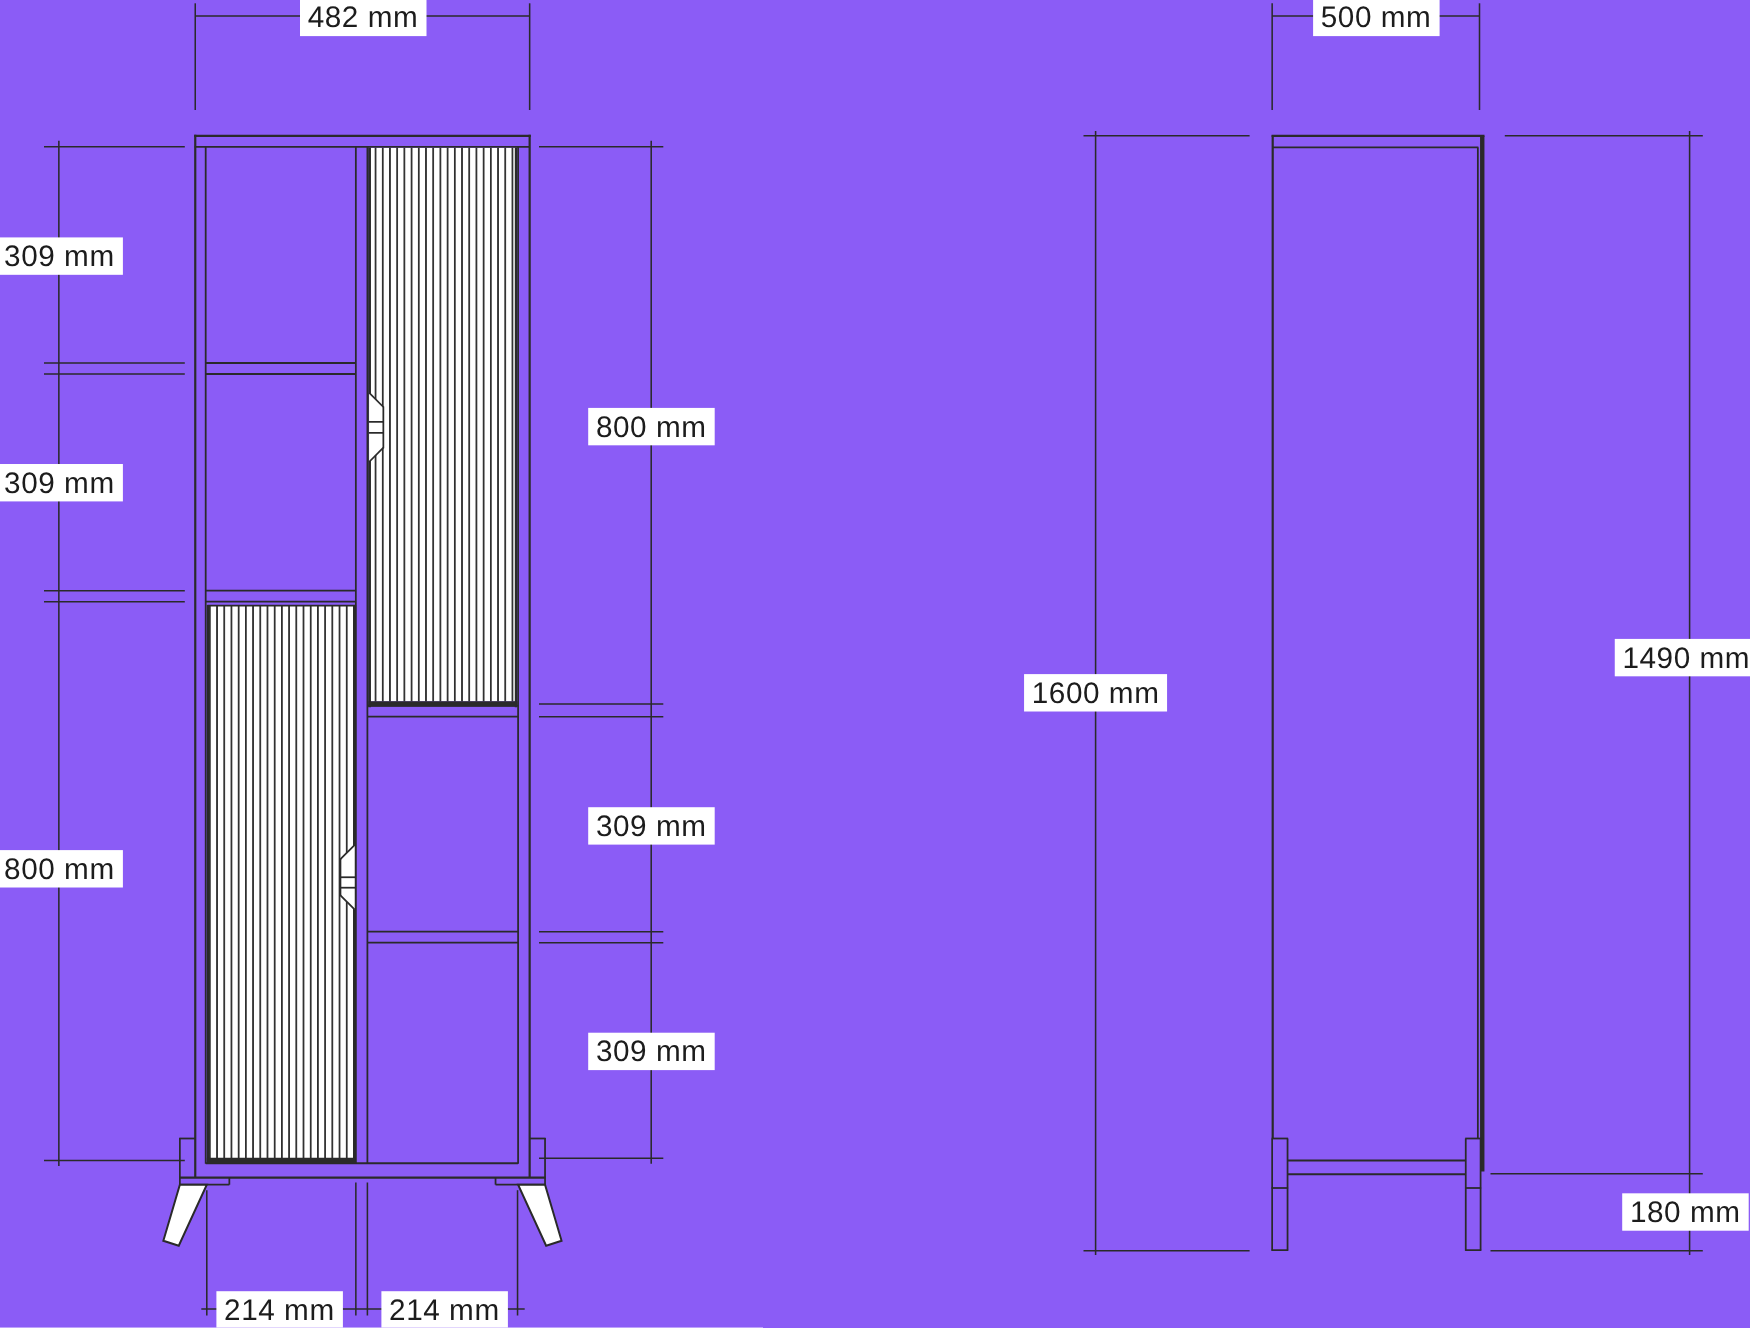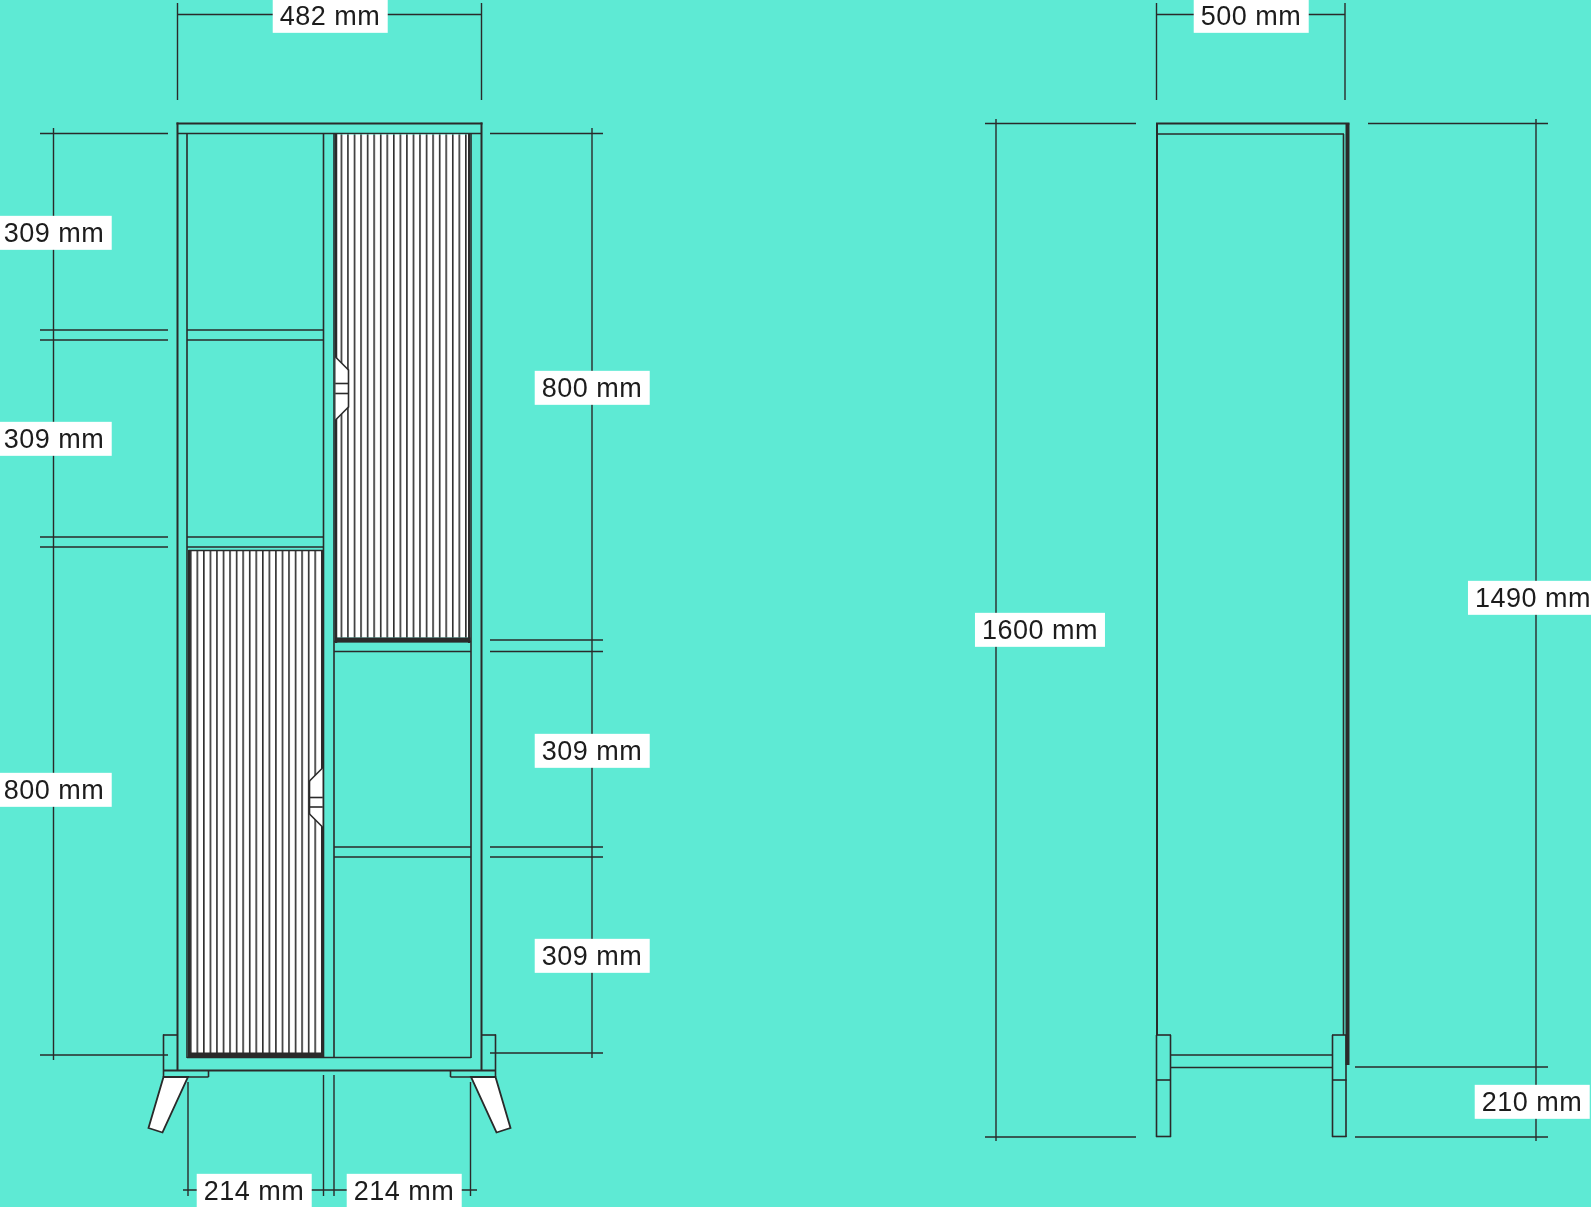--- a/index.html
+++ b/index.html
@@ -1,18 +1,18 @@
 <!DOCTYPE html>
 <html><head>
 <meta charset="utf-8">
 <style>
   html,body { margin:0; padding:0; background:#ffffff; }
   .page {
     position:relative; width:1591px; height:1207px;
-    background:#5eead4; overflow:hidden;
+    background:#8b5cf6; overflow:hidden;
     font-family:"Liberation Sans", sans-serif;
   }
   .page svg { position:absolute; left:0; top:0; }
   .dim-label {
     position:absolute; transform:translate(-50%,-50%);
     font-size:27px; line-height:1.05; color:#1c1c1c;
     background:#ffffff; padding:3px 7px; white-space:nowrap;
     letter-spacing:0.5px;
   }
   line, polyline { stroke:#2a2a2a; }
@@ -193,17 +193,17 @@
 <div class="dim-label" style="left:54px; top:790px;">800 mm</div>
 
 <div class="dim-label" style="left:592px; top:388px;">800 mm</div>
 <div class="dim-label" style="left:592px; top:751px;">309 mm</div>
 <div class="dim-label" style="left:592px; top:956px;">309 mm</div>
 
 <div class="dim-label" style="left:254px; top:1191px;">214 mm</div>
 <div class="dim-label" style="left:404px; top:1191px;">214 mm</div>
 
 <div class="dim-label" style="left:1251px; top:16px;">500 mm</div>
-<div class="dim-label" style="left:1040px; top:630px;">1600 mm</div>
+<div class="dim-label" style="left:996px; top:630px;">1600 mm</div>
 <div class="dim-label" style="left:1533px; top:598px;">1490 mm</div>
-<div class="dim-label" style="left:1532px; top:1102px;">210 mm</div>
+<div class="dim-label" style="left:1532px; top:1102px;">180 mm</div>
 
 </div>
 
 </body></html>

